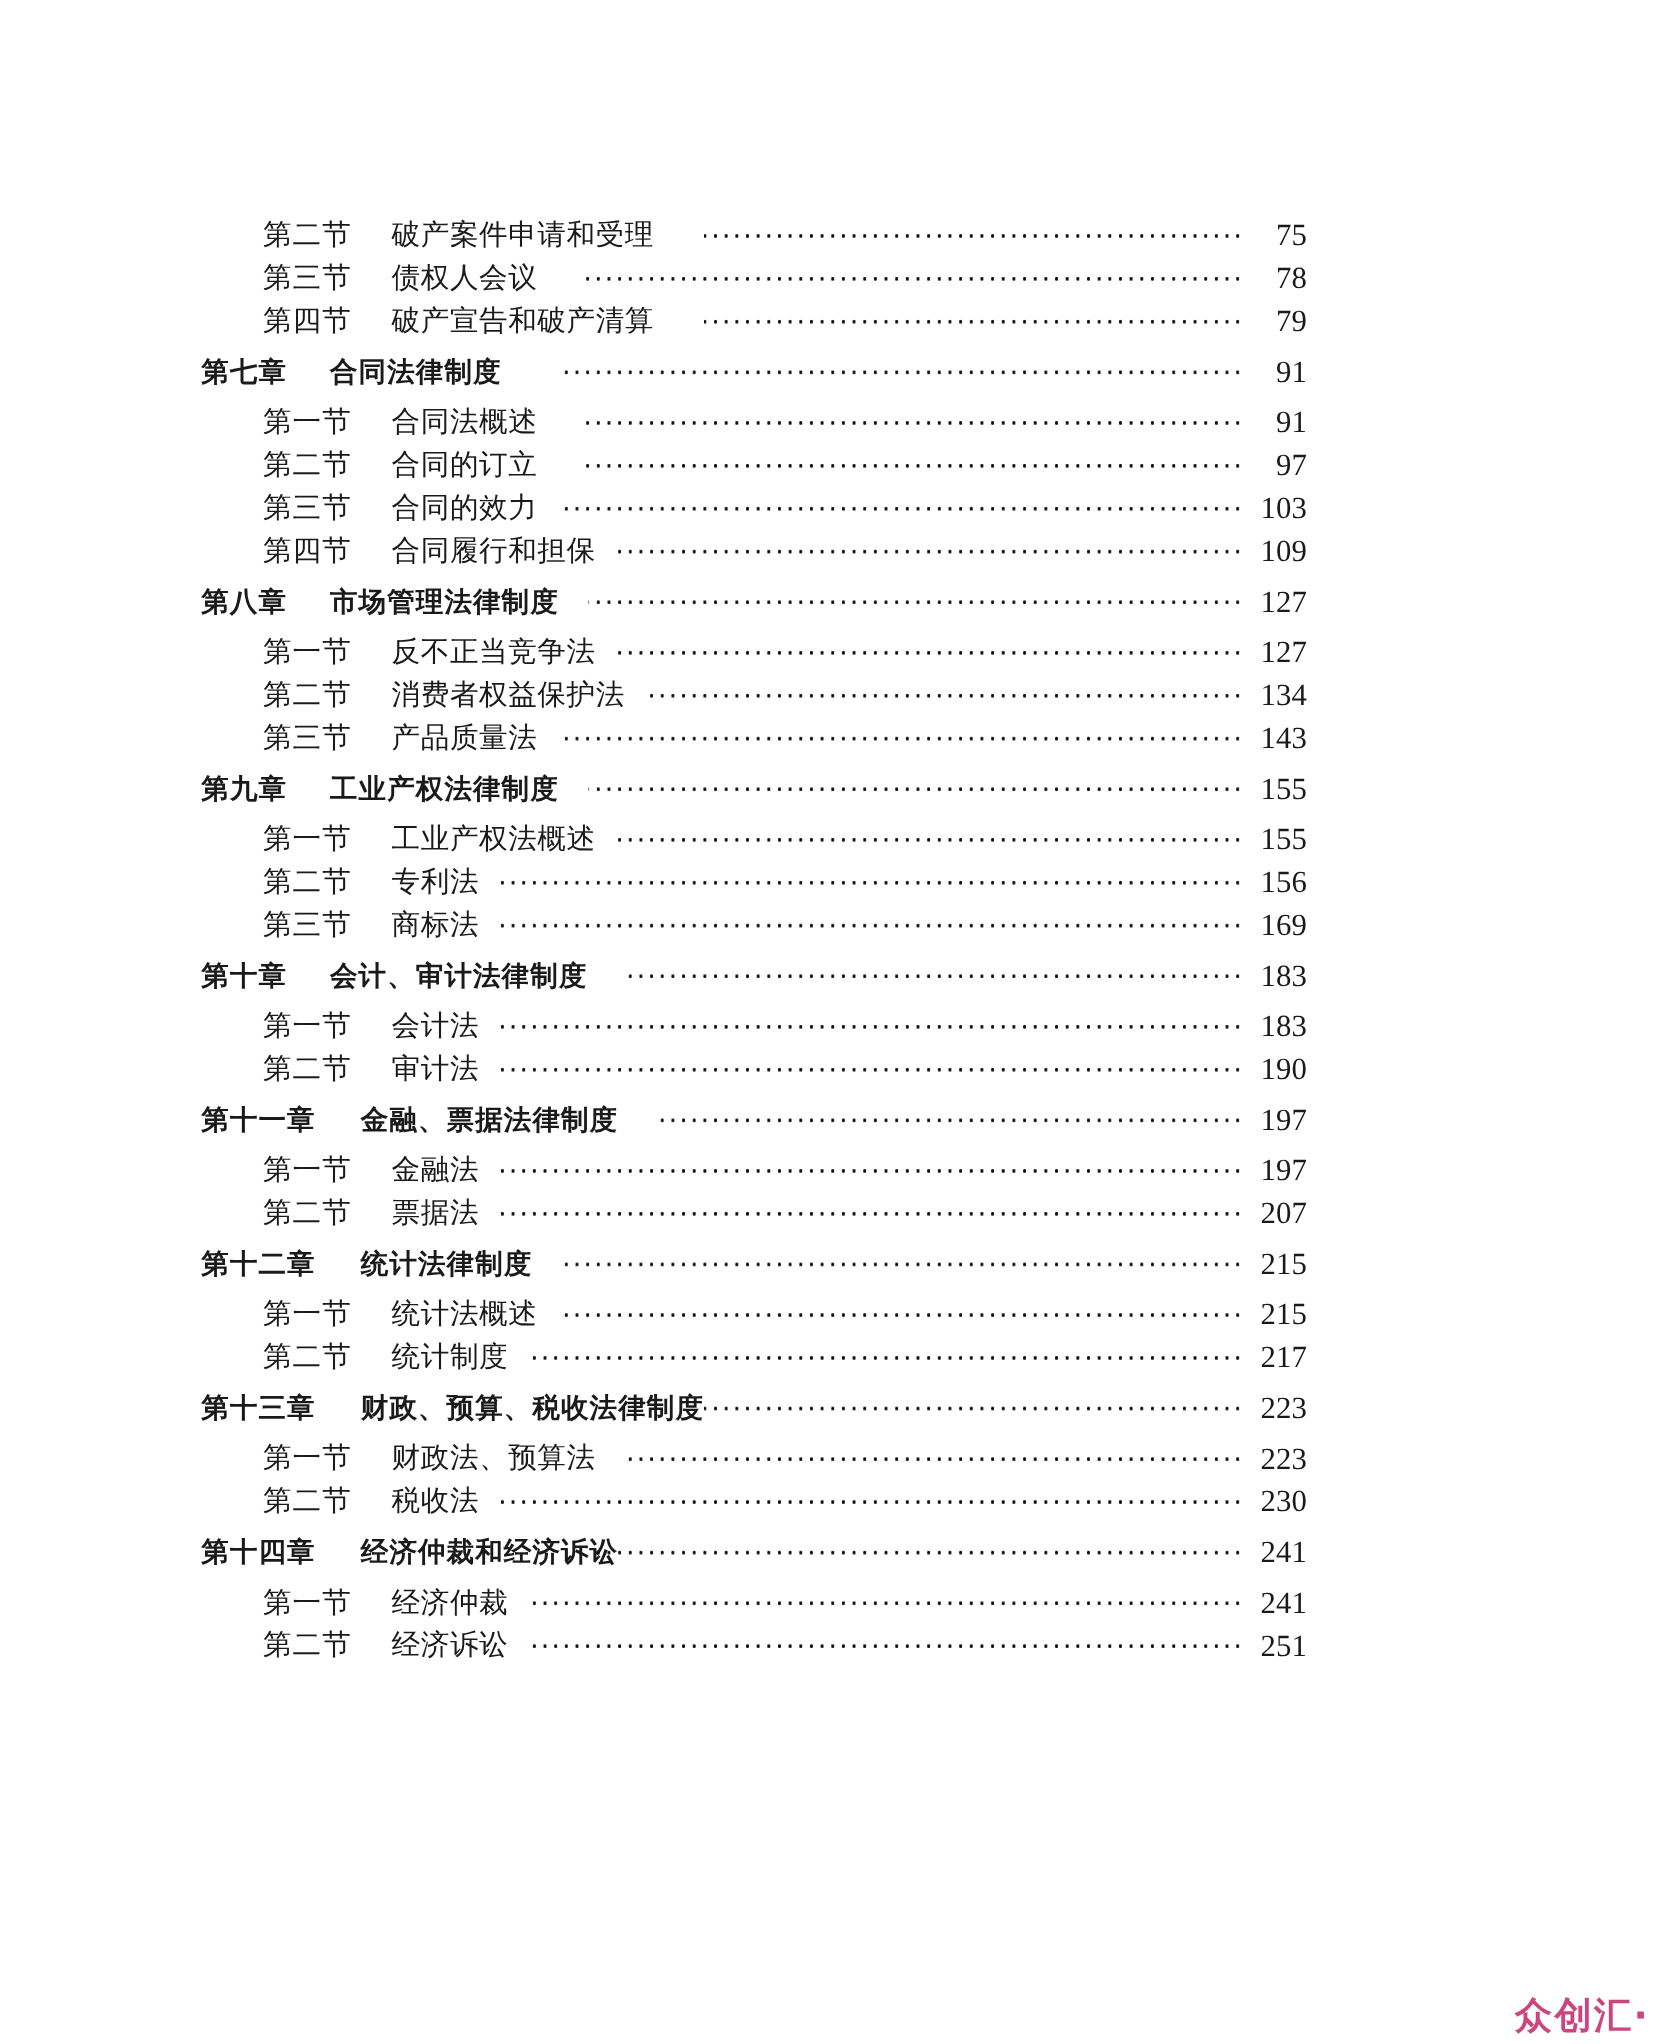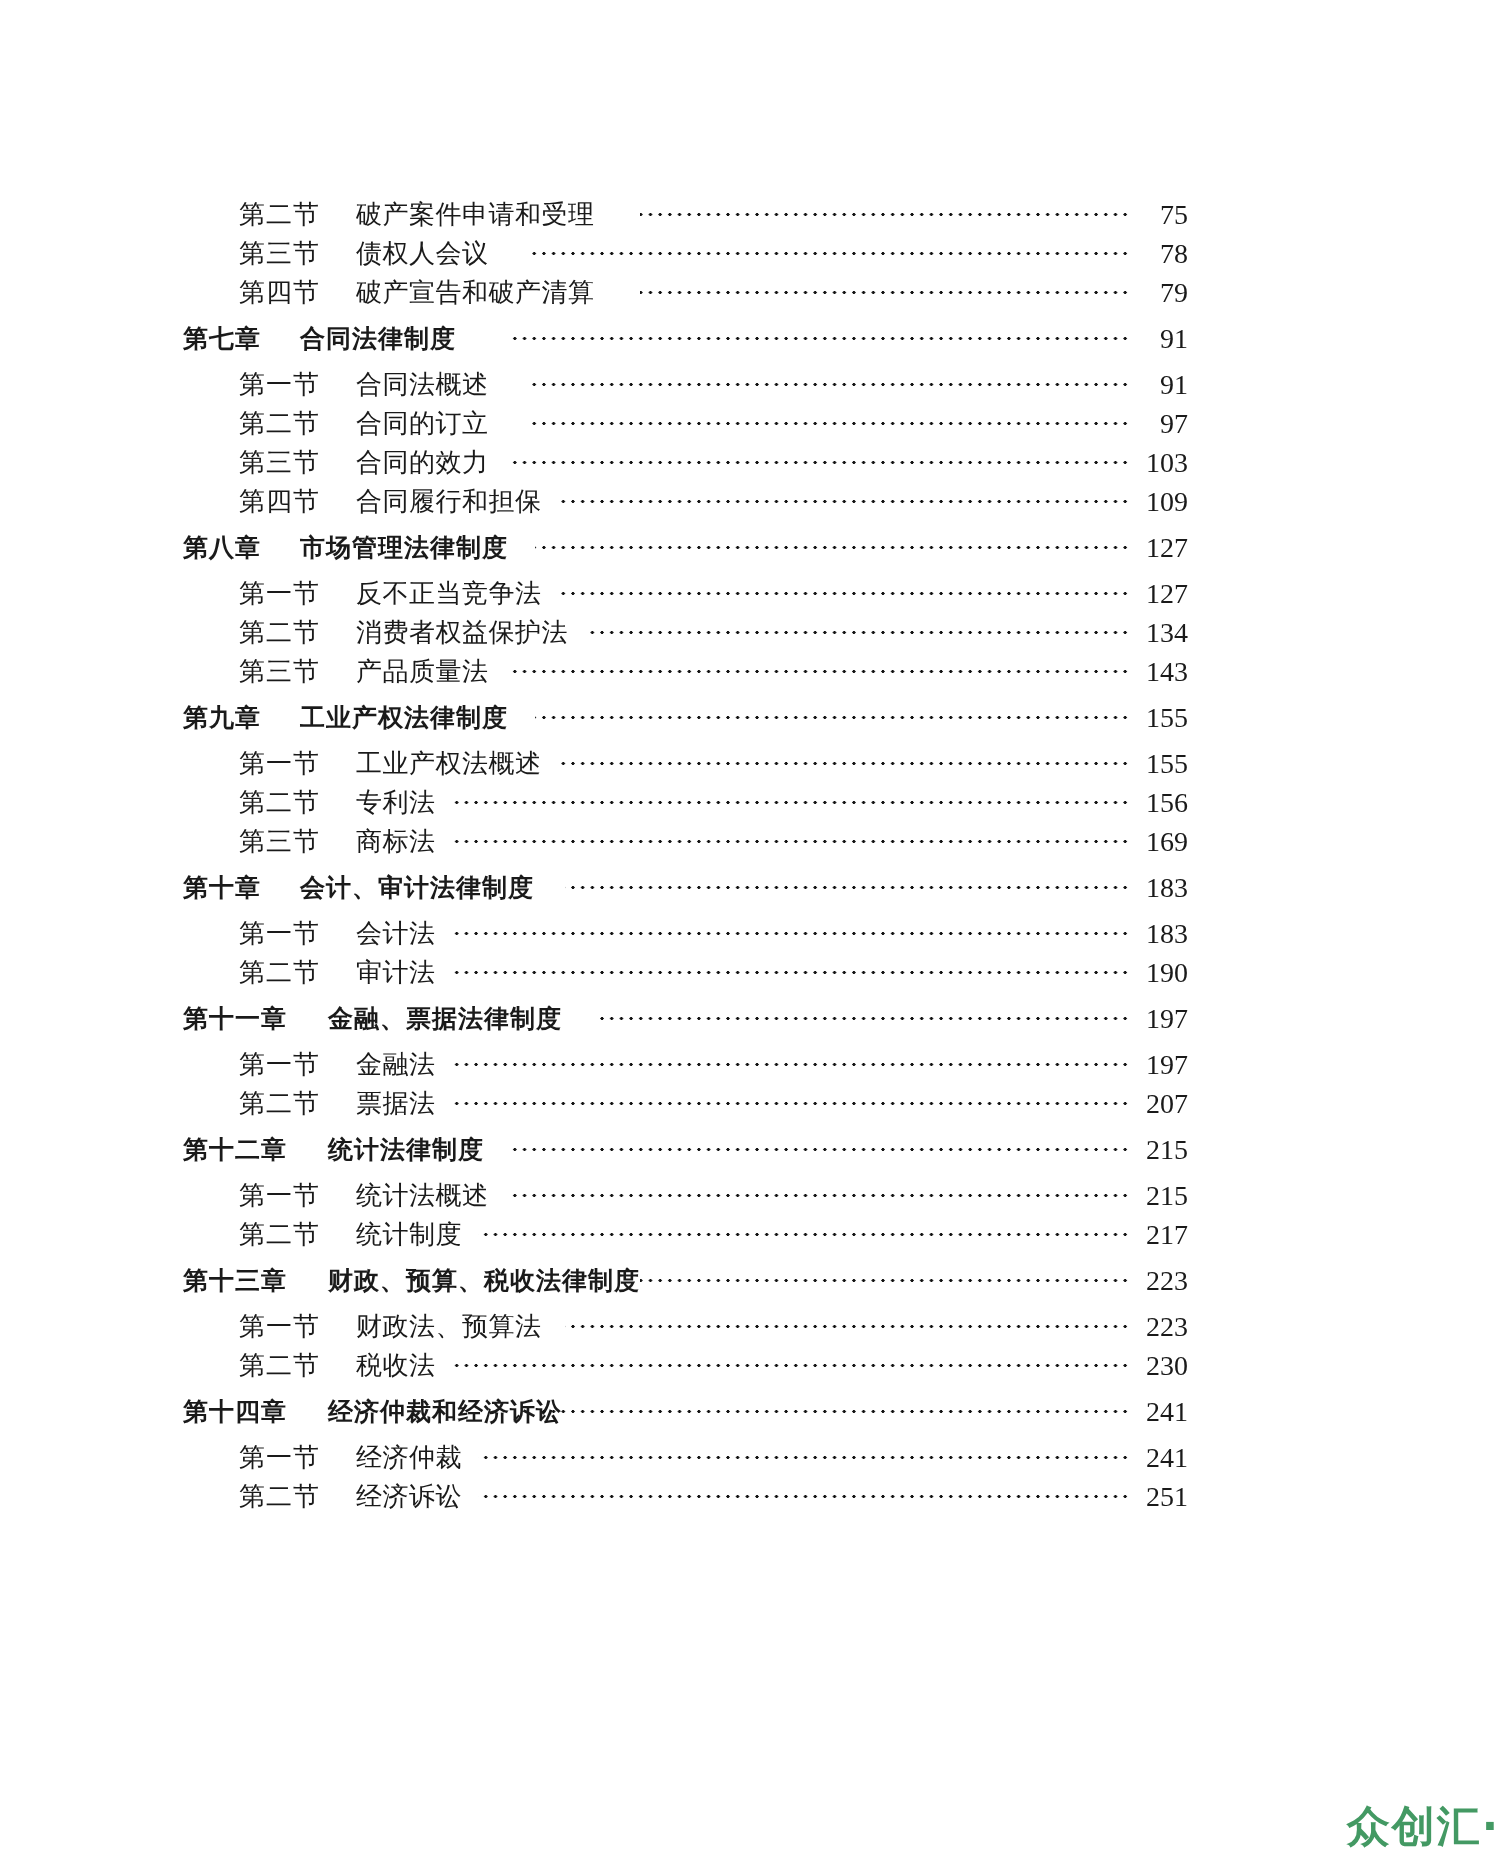--- a/index.html
+++ b/index.html
@@ -19,21 +19,21 @@
   .row.chapter.long .title { left: 328px; }
   .leader {
     position: absolute; top: 17px; height: 5px; right: 242px;
     background-image: radial-gradient(circle, #111 1.4px, transparent 1.8px);
     background-size: 9.7px 5px; background-repeat: repeat-x; background-position: right center;
   }
   .page { position: absolute; right: 184px; top: 0; height: 39px; line-height: 39px;
     font-family: "Liberation Serif", "DejaVu Serif", serif; font-size: 28px; text-align: center; }
   .watermark {
     position: absolute; right: 4px; bottom: 2px; font-family: "DejaVu Sans", sans-serif;
-    font-size: 43px; font-weight: bold; color: #15803d; letter-spacing: 2px; opacity: 0.8;
+    font-size: 34px; font-weight: bold; color: #be185d; letter-spacing: 2px; opacity: 0.8;
   }
 </style>
 </head>
 <body>
 
 <div class="toc" id="toc">
     <div class="row section">
       <span class="label num">第二节</span>
       <span class="label title">破产案件申请和受理</span>
       <span class="leader" style="left: 640px;"></span>

